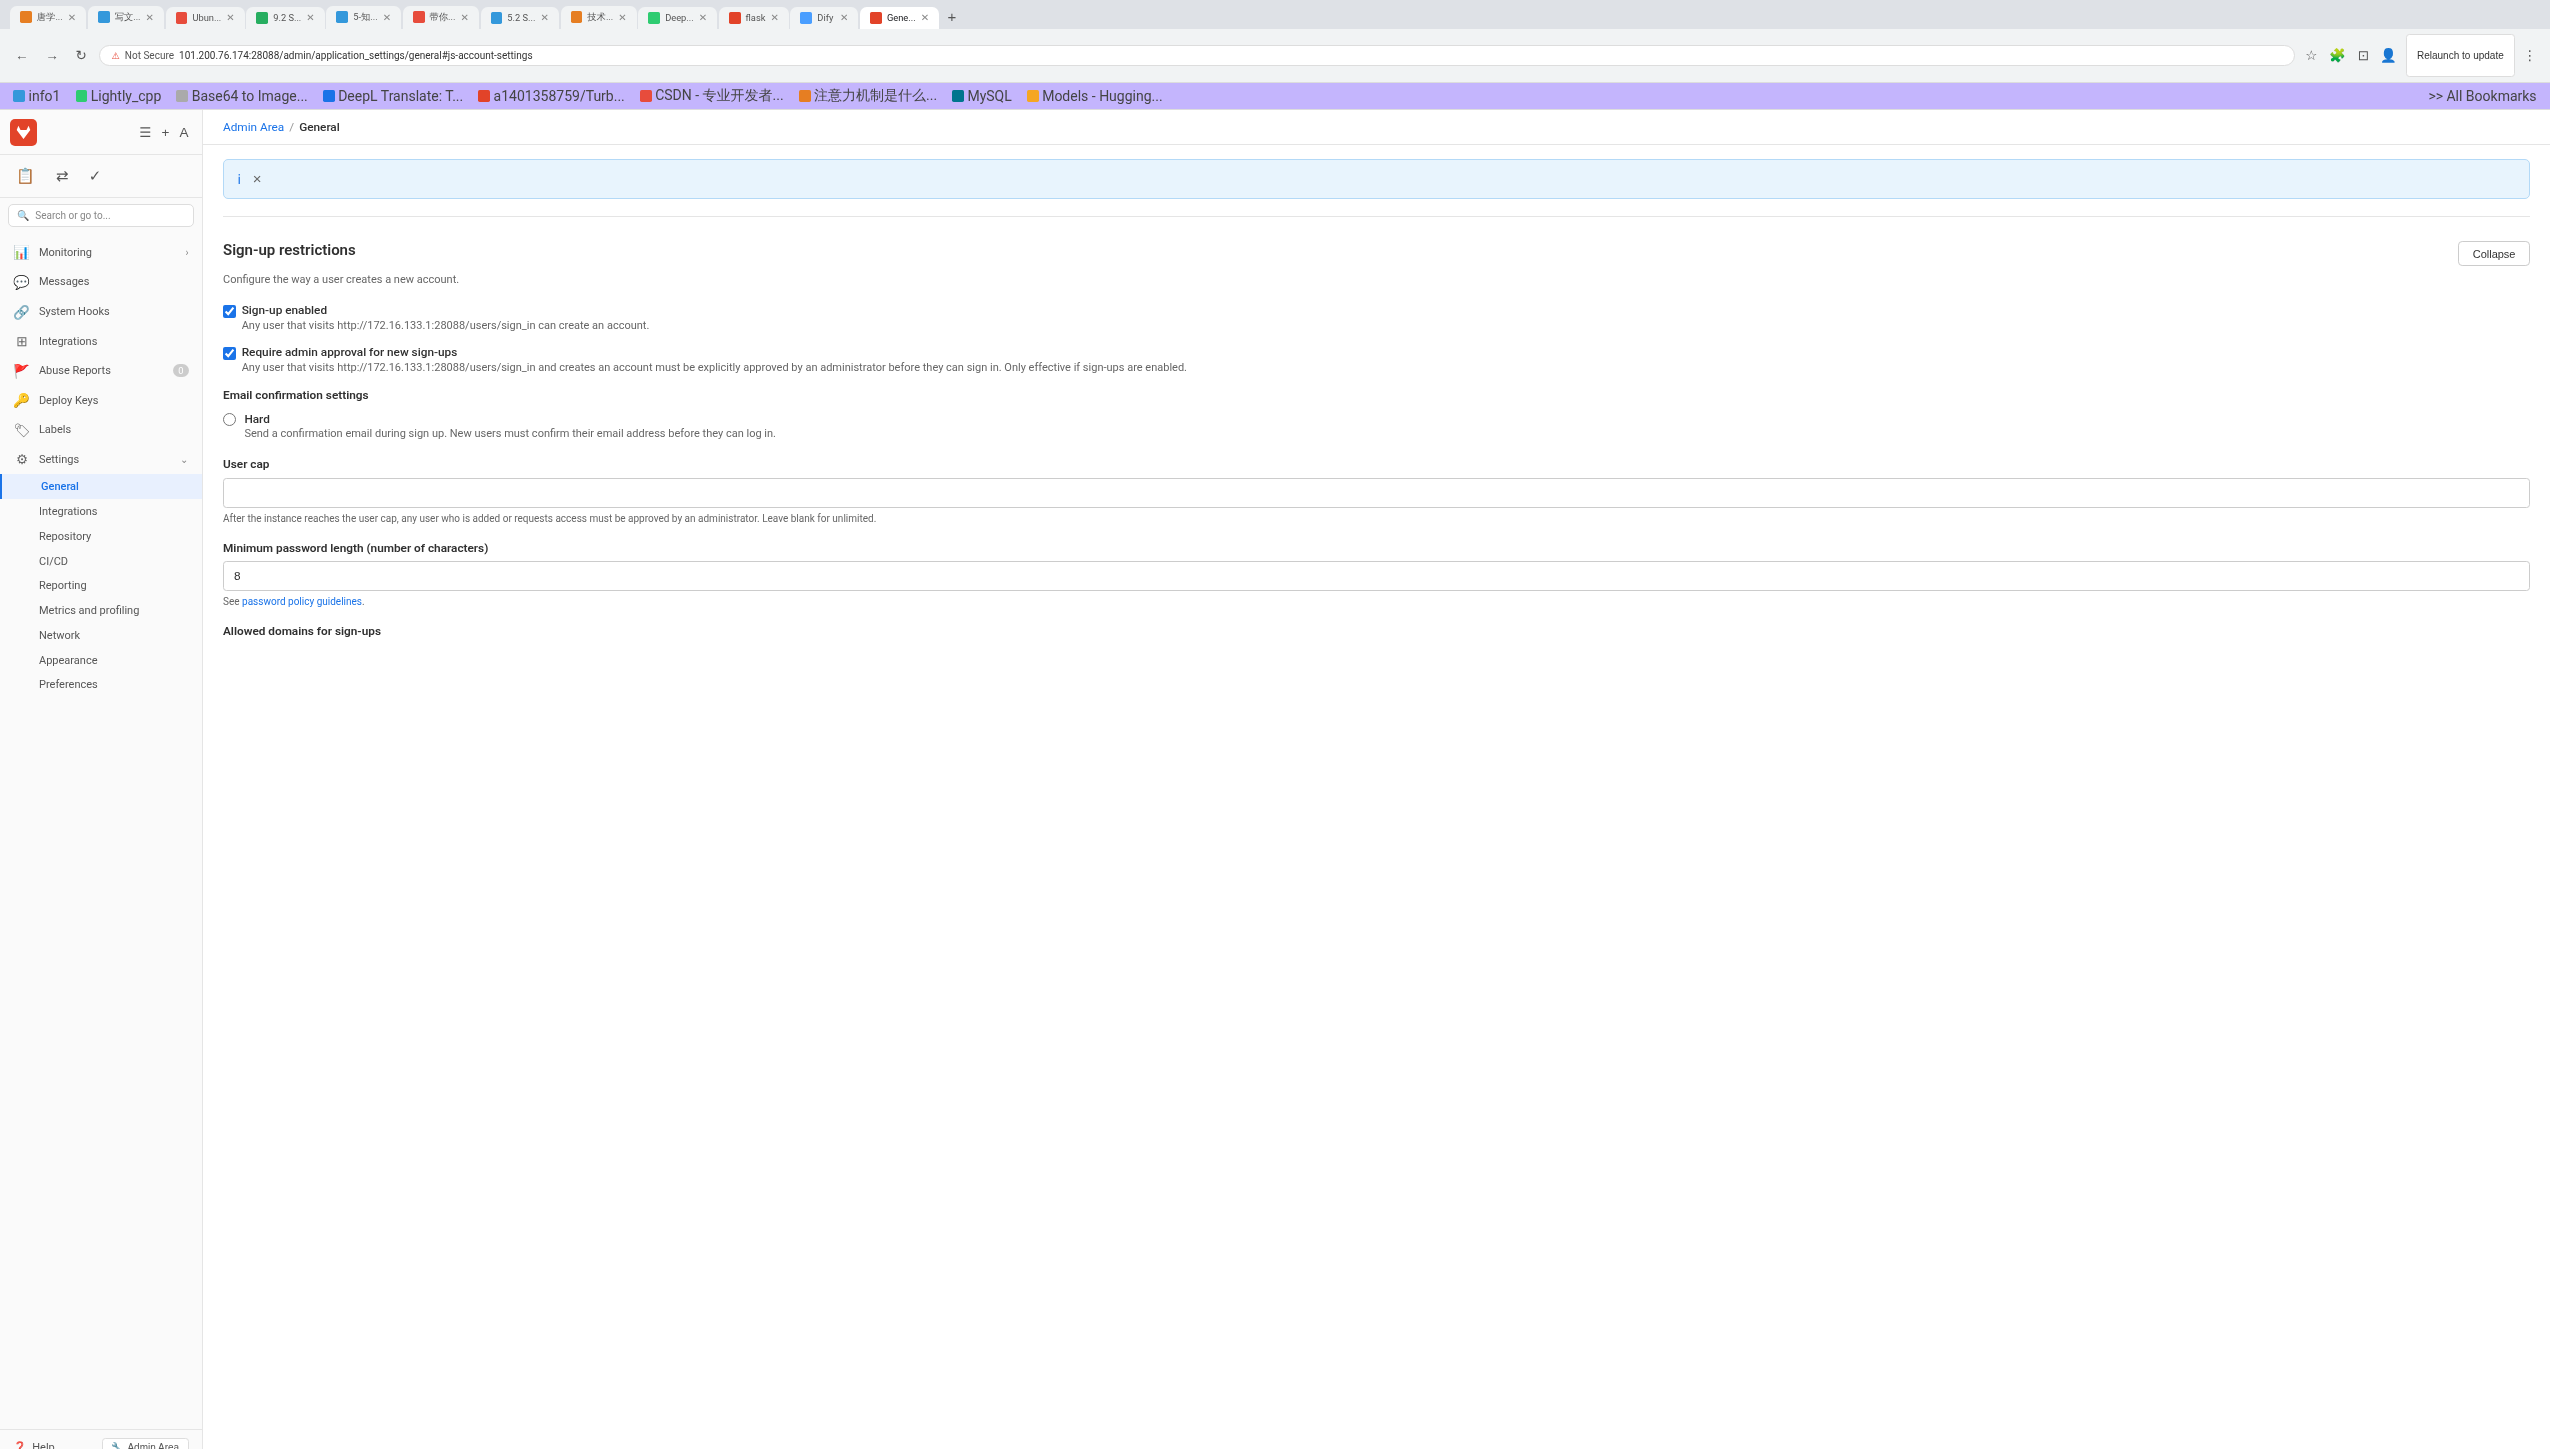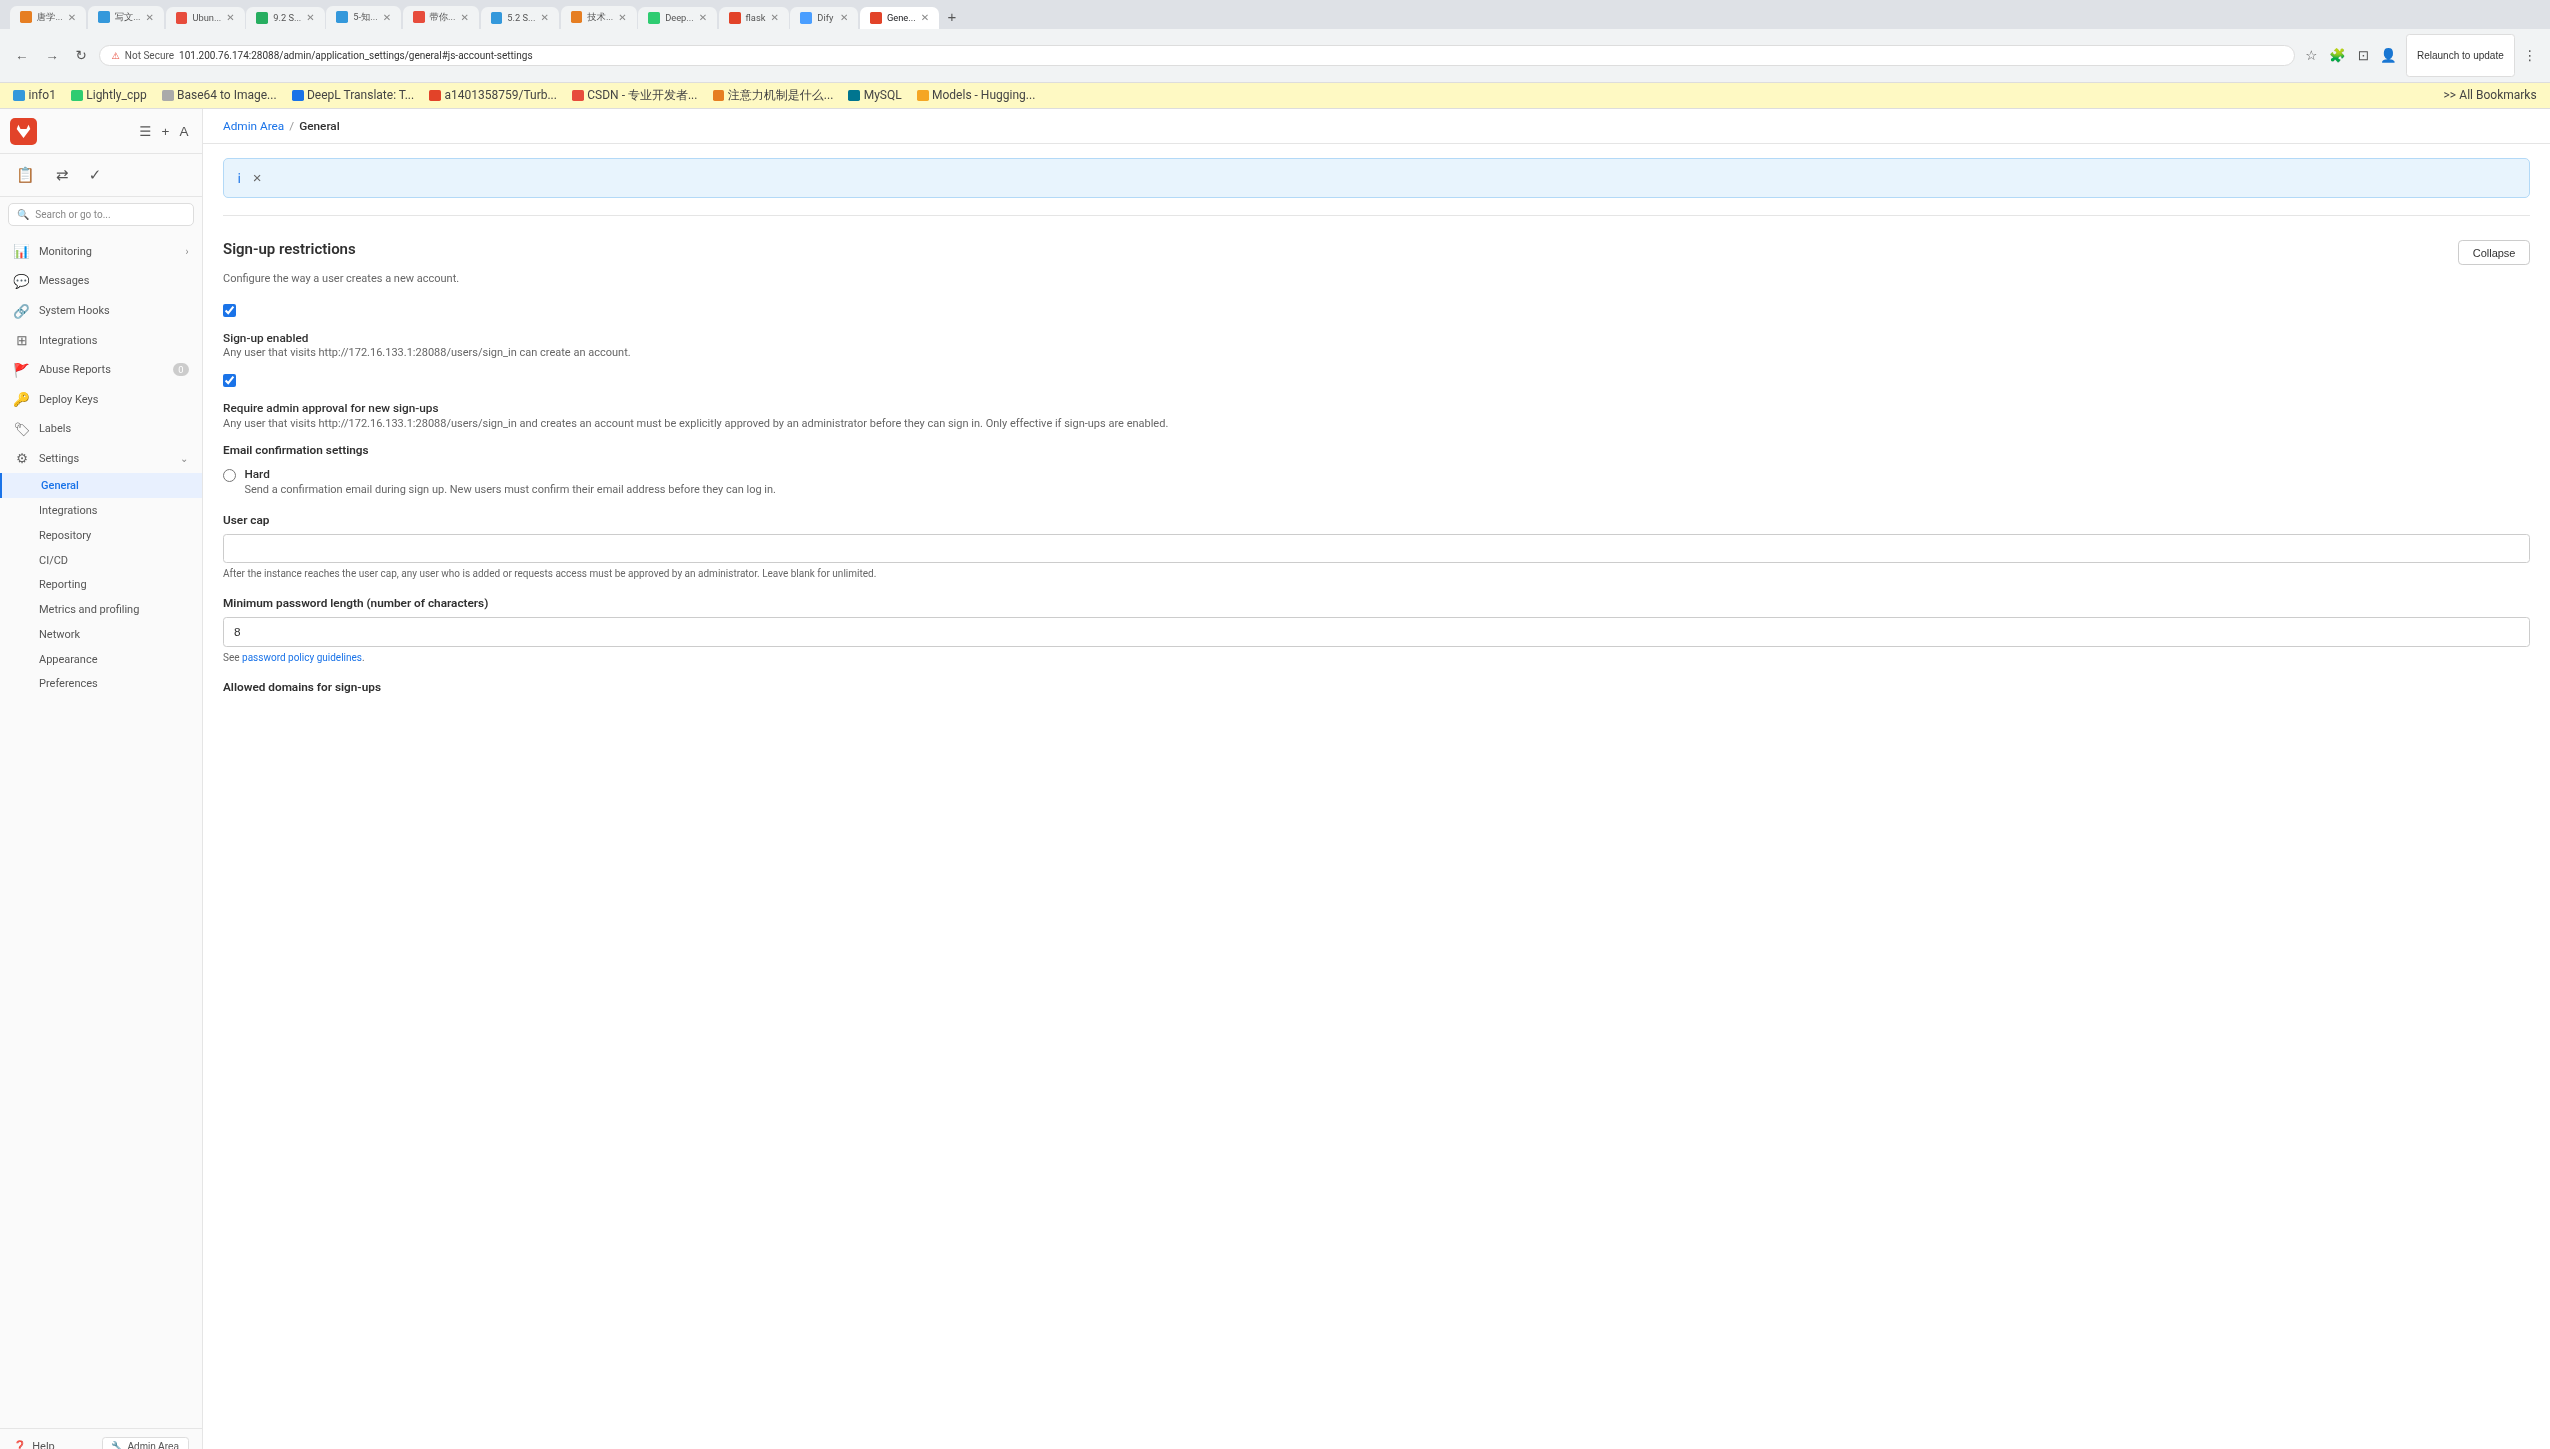--- a/index.html
+++ b/index.html
@@ -16,21 +16,21 @@
     .browser-tab .favicon.diffy { background: #4a9eff; }
     .tab-add { background: none; border: none; font-size: 15px; color: #555; cursor: pointer; padding: 3.4px 6.8px; }
     .browser-nav { background: #f1f3f4; padding: 5px 10px; display: flex; align-items: center; gap: 6.8px; border-bottom: 0.8px solid #ddd; }
     .nav-btn { background: none; border: none; font-size: 13.5px; color: #555; cursor: pointer; padding: 3.4px 5px; border-radius: 50%; }
     .address-bar { flex: 1; background: #fff; border: 0.8px solid #ddd; border-radius: 17px; padding: 4.2px 11.8px; font-size: 10px; color: #555; display: flex; align-items: center; gap: 5px; }
     .address-bar .lock-icon { color: #e74c3c; font-size: 9.3px; }
     .address-url { color: #333; font-size: 10px; }
     .browser-actions { display: flex; align-items: center; gap: 5px; }
     .browser-action-btn { background: none; border: none; font-size: 13.5px; cursor: pointer; color: #555; padding: 3.4px; border-radius: 3.4px; }
     .relaunch-btn { background: #fff; border: 0.8px solid #ddd; border-radius: 3.4px; padding: 15px 10px; font-size: 10px; cursor: pointer; color: #333; white-space: nowrap; }
-    .bookmarks-bar { background: #fef9c3; padding: 2.5px 10px; display: flex; align-items: center; gap: 8.4px; border-bottom: 0.8px solid #ddd; font-size: 12px; color: #444; overflow: hidden; white-space: nowrap; }
+    .bookmarks-bar { background: #c4b5fd; padding: 2.5px 10px; display: flex; align-items: center; gap: 8.4px; border-bottom: 0.8px solid #ddd; font-size: 14px; color: #444; overflow: hidden; white-space: nowrap; }
     .bookmark-item { display: flex; align-items: center; gap: 3.4px; cursor: pointer; padding: 1.7px 3.4px; border-radius: 2.5px; flex-shrink: 0; }
     .bm-icon { width: 11.8px; height: 11.8px; background: #888; border-radius: 1.7px; flex-shrink: 0; }
 
     
     .app-layout { display: flex; height: calc(100vh - 93px); }
 
     
     .sidebar { width: 203px; background: #fafafa; border-right: 0.8px solid #e5e5e5; display: flex; flex-direction: column; overflow-y: auto; flex-shrink: 0; }
     .sidebar-header { padding: 8.4px 10px; display: flex; align-items: center; gap: 6.8px; border-bottom: 0.8px solid #e5e5e5; }
     .gitlab-logo { width: 27px; height: 27px; background: #e24329; border-radius: 5px; display: flex; align-items: center; justify-content: center; color: white; font-size: 13.5px; flex-shrink: 0; }
@@ -80,21 +80,21 @@
     .collapse-btn { background: #fff; border: 0.8px solid #ccc; border-radius: 4.2px; padding: 5.9px 13.5px; font-size: 11px; cursor: pointer; color: #333; }
 
     
     .form-group { margin-bottom: 17px; }
     .form-label { font-size: 11.8px; font-weight: 600; color: #303030; margin-bottom: 6.8px; display: block; }
     .form-input { width: 100%; border: 0.8px solid #ccc; border-radius: 3.4px; padding: 6.8px 10px; font-size: 11.8px; color: #303030; outline: none; }
     .form-hint { font-size: 10px; color: #666; margin-top: 5px; }
     .form-hint a { color: #1a73e8; text-decoration: none; }
 
     
-    .check-item { display: flex; align-items: flex-start; gap: 14px; margin-bottom: 13.5px; flex-direction: column; }
+    .check-item { display: flex; align-items: flex-start; gap: 6px; margin-bottom: 13.5px; }
     .check-item input[type="checkbox"] { margin-top: 1.7px; width: 12.7px; height: 12.7px; accent-color: #1a73e8; flex-shrink: 0; cursor: pointer; }
     .check-label { font-size: 11.8px; font-weight: 500; color: #303030; }
     .check-desc { font-size: 11px; color: #666; margin-top: 1.7px; }
 
     .radio-group { margin-bottom: 17px; }
     .radio-group-label { font-size: 11.8px; font-weight: 600; color: #303030; margin-bottom: 10px; }
     .radio-item { display: flex; align-items: flex-start; gap: 8.4px; margin-bottom: 10px; }
     .radio-item input[type="radio"] { margin-top: 1.7px; accent-color: #1a73e8; }
 
     

